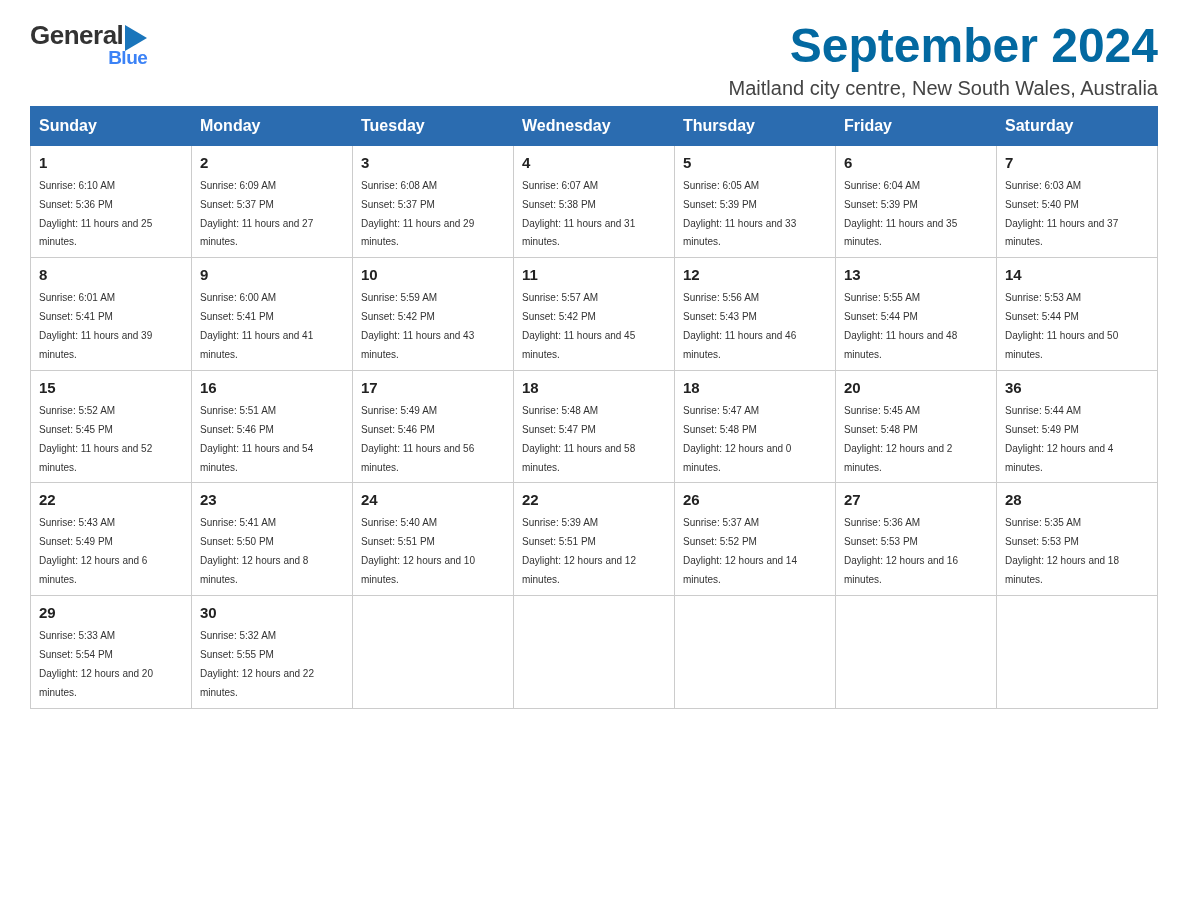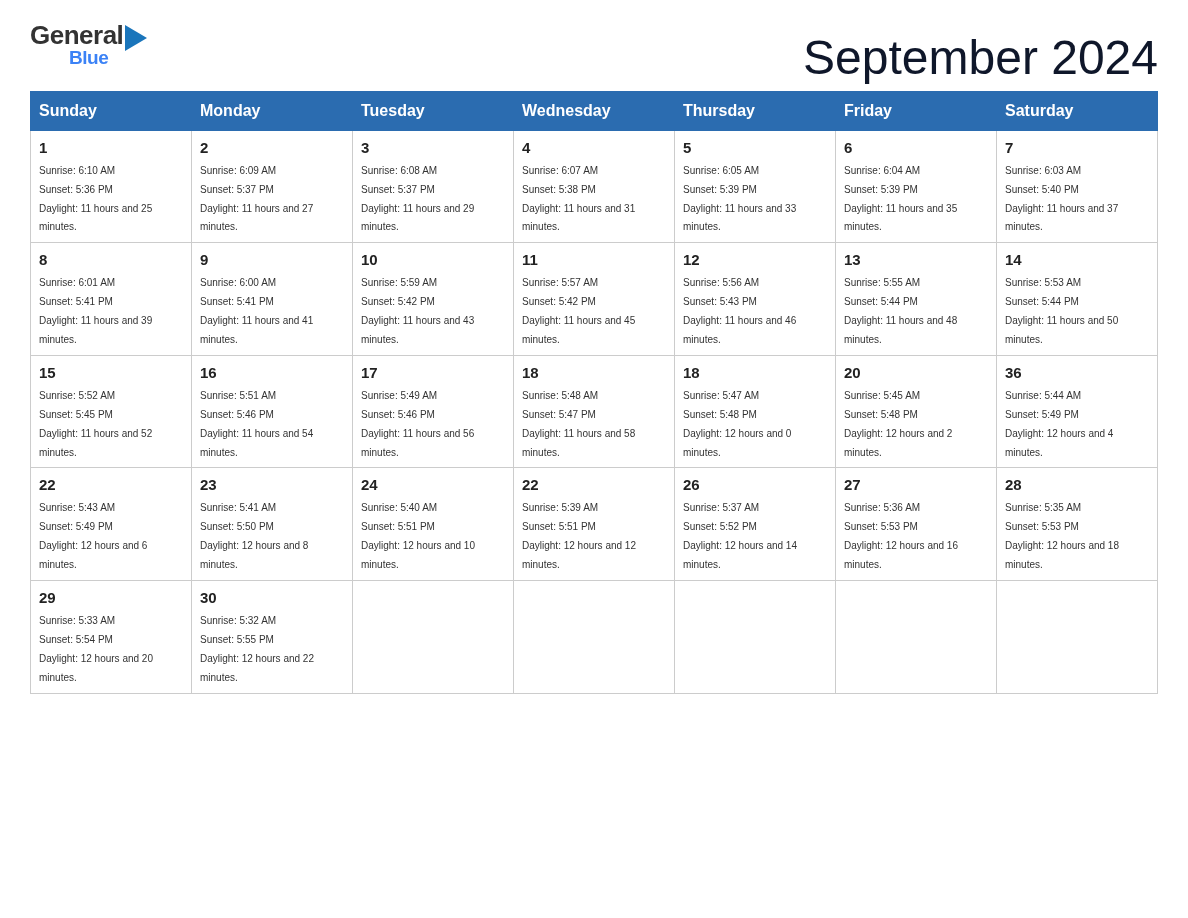--- a/index.html
+++ b/index.html
@@ -14,24 +14,23 @@
       display: flex;
       justify-content: space-between;
       align-items: flex-start;
       margin-bottom: 6px;
     }
     .title-block {
       text-align: right;
     }
     .month-title {
       font-size: 48px;
-      font-weight: normal;
-      color: #0f172a;
+      font-weight: bold;
+      color: #0369a1;
       line-height: 1.1;
-      margin-top: 12px;
     }
     .location-subtitle {
       font-size: 20px;
       color: #444;
       margin-top: 4px;
     }
     .calendar-table {
       width: 100%;
       border-collapse: collapse;
       margin-top: 2px;
@@ -70,21 +69,21 @@
     .calendar-table tr td {
       background: #fff;
     }
     .empty-cell {
       background: #fff;
     }
     
     .logo-container {
       display: flex;
       flex-direction: column;
-      align-items: center;
+      align-items: flex-end;
     }
     .logo-line1 {
       display: flex;
       align-items: center;
     }
     .logo-line2 {
       display: flex;
       align-items: center;
       margin-top: -4px;
     }
@@ -111,20 +110,21 @@
       <svg width="22" height="26" viewBox="0 0 22 26" style="margin-left:2px;margin-bottom:-4px;">
         <polygon points="0,0 22,13 0,26" fill="#1a75bb"></polygon>
       </svg>
     </div>
     <div class="logo-line2">
       <span class="logo-gb-blue">Blue</span>
     </div>
   </div>
   <div class="title-block">
     <div class="month-title">September 2024</div>
+    <div class="location-subtitle">Maitland city centre, New South Wales, Australia</div>
   </div>
 </div>
 
 <table class="calendar-table">
   <thead>
     <tr>
     <th>Sunday</th>
         <th>Monday</th>
         <th>Tuesday</th>
         <th>Wednesday</th>

